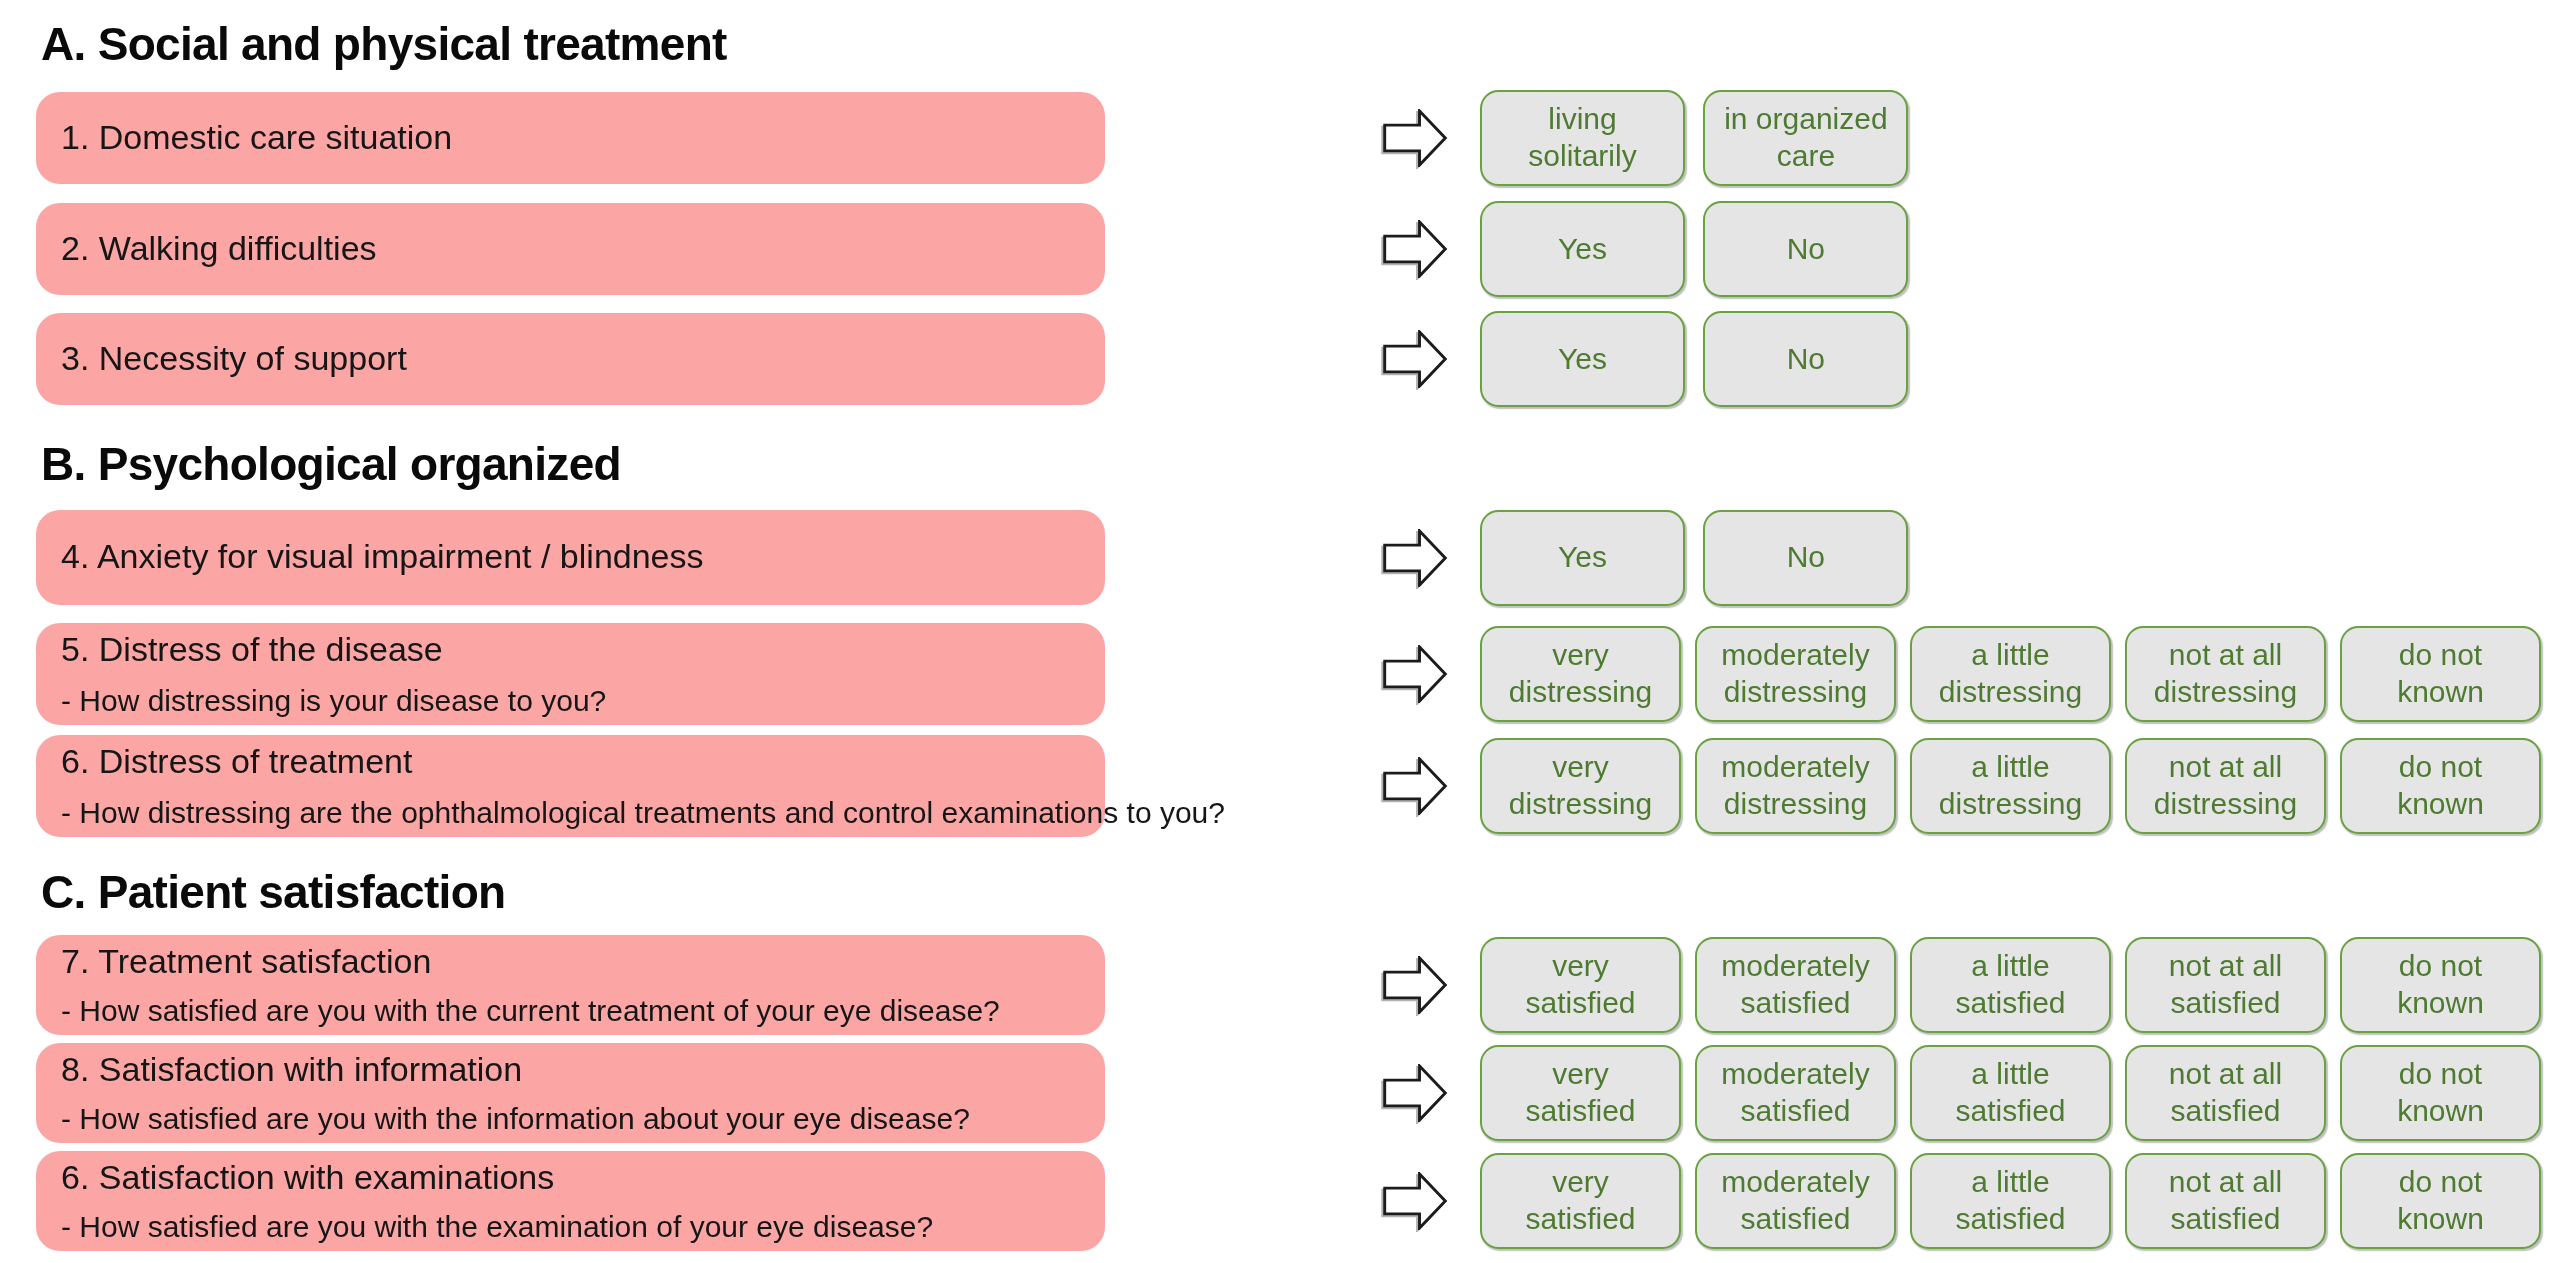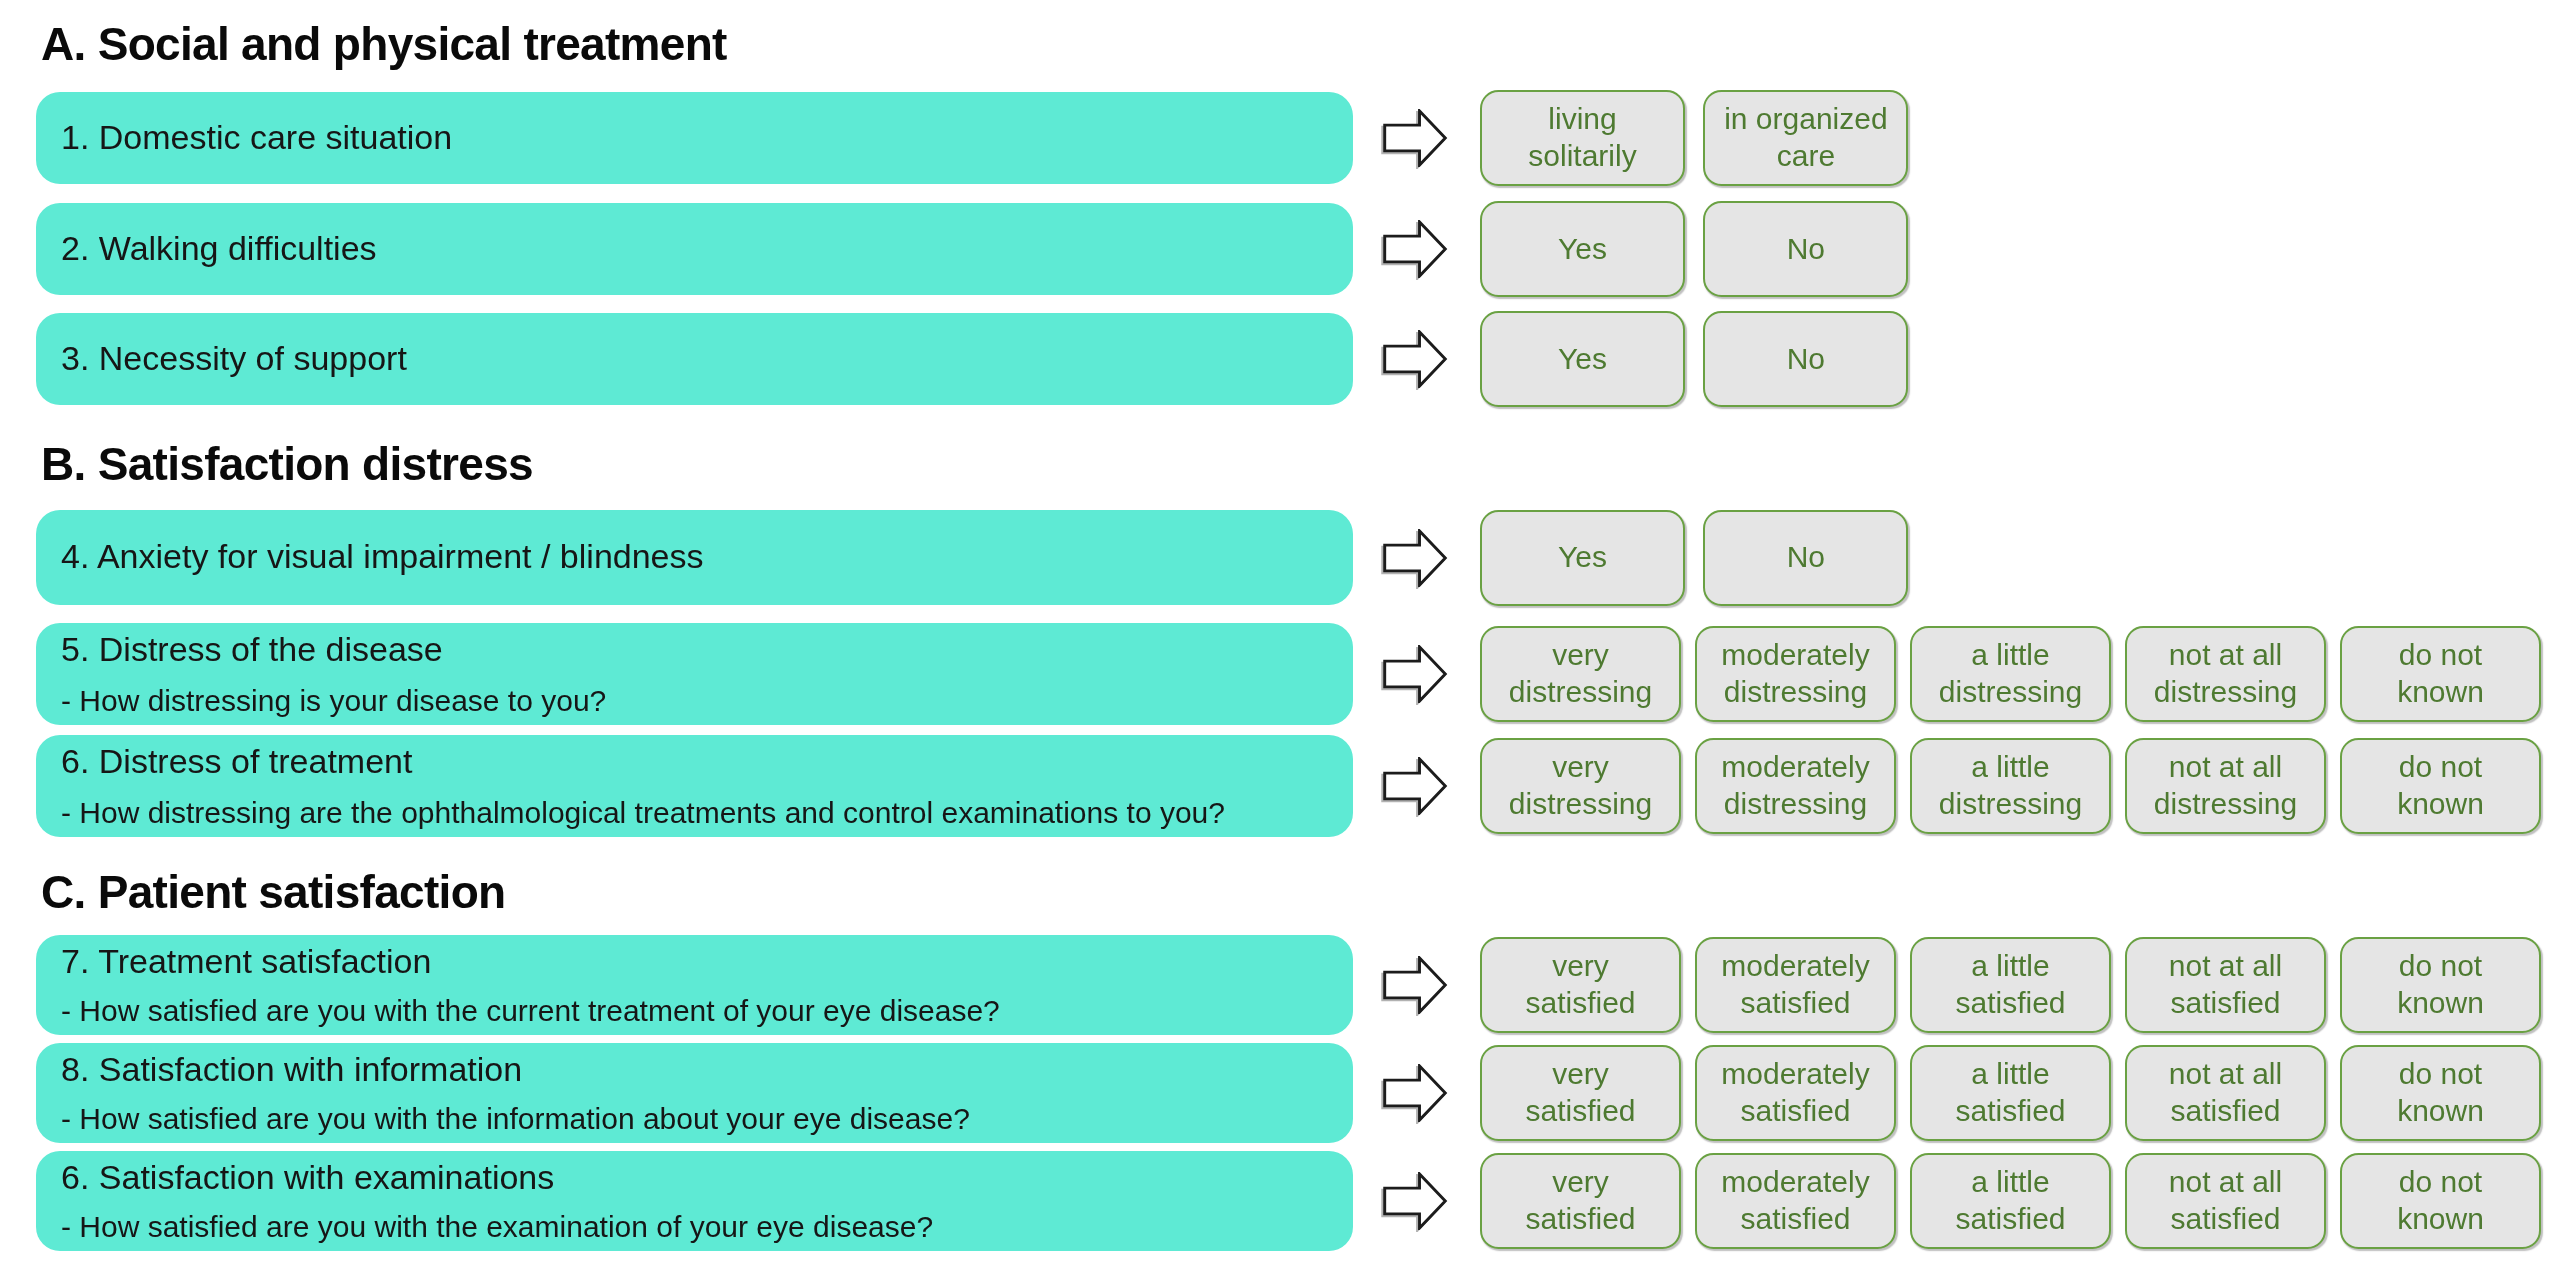--- a/index.html
+++ b/index.html
@@ -11,22 +11,22 @@
     overflow:hidden;
   }
   .section-heading{
     position:absolute;left:41px;
     font-size:46px;font-weight:bold;color:#0a0a0a;
     letter-spacing:-0.7px;line-height:1.05;white-space:nowrap;
     transform-origin:left top;
   }
   .row{position:absolute;left:0;width:2576px;}
   .bar{
-    position:absolute;left:36px;top:0;bottom:0;width:1317px;
-    background:#5eead4;border-radius:24px;
+    position:absolute;left:36px;top:0;bottom:0;width:1069px;
+    background:#fca5a5;border-radius:24px;
     box-sizing:border-box;
     display:flex;flex-direction:column;justify-content:center;
     padding:6.6px 20px 8px 25px;
   }
   .bar.two{justify-content:space-between;}
   .row-title{
     font-size:34px;color:#161616;line-height:1.15;white-space:nowrap;
   }
   .row-subtext{
     font-size:30px;color:#161616;line-height:1.1;white-space:nowrap;
@@ -110,21 +110,21 @@
       </div>
       <div class="options wide" style="top: -2px;">
         <div class="opt">
           <span>Yes</span>
         </div>
         <div class="opt">
           <span>No</span>
         </div>
       </div>
     </div>
-    <div class="section-heading" style="top: 440px;">B. Satisfaction distress</div>
+    <div class="section-heading" style="top: 440px;">B. Psychological organized</div>
     <div class="row" style="top: 510px; height: 95px; border-radius: 22px;">
       <div class="bar">
         <div class="row-title">4. Anxiety for visual impairment / blindness</div>
       </div>
       <div class="arrow-wrap" style="top: 19px;">
         <svg viewBox="0 0 100 90" xmlns="http://www.w3.org/2000/svg">
           <path d="M3,25 H57 V3 L97,45 L57,87 V65 H3 Z" fill="#ffffff" stroke="#1c1c1c" stroke-width="4.5" stroke-linejoin="miter"></path>
         </svg>
       </div>
       <div class="options wide" style="top: -0.3px;">

